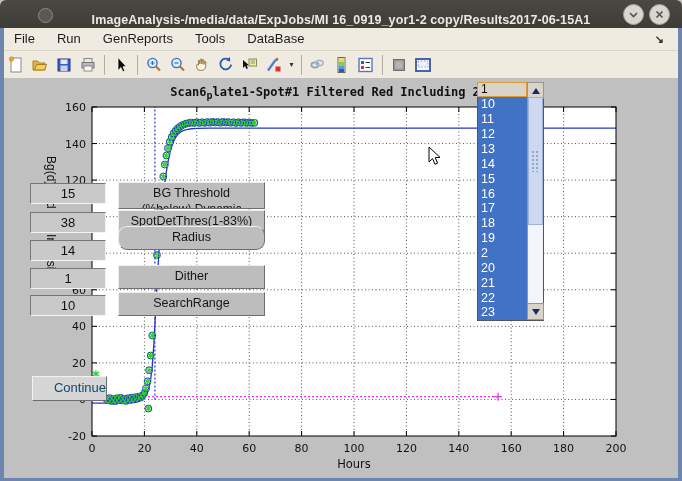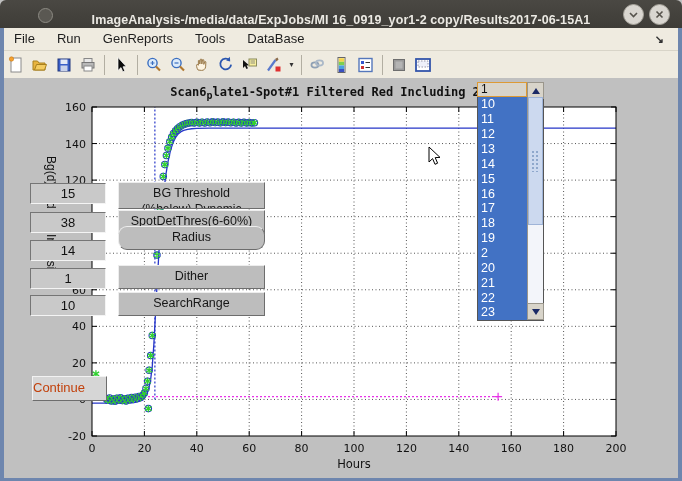--- a/index.html
+++ b/index.html
@@ -38,21 +38,21 @@
     border-top:1.5px solid #ededed;border-left:1.5px solid #ededed;border-right:1.5px solid #6d6d6d;border-bottom:1.5px solid #6d6d6d;
     text-align:center;font-size:12.5px;color:#161616;}
   .uibtn .l1{line-height:20px;}
   .uibtn .l2{line-height:12px;font-size:12px;}
   .growt{position:absolute;left:24px;top:274px;width:76px;height:20px;z-index:5;background:#c6c6c6;display:flex;align-items:center;
     border-top:1.5px solid #ededed;border-left:1.5px solid #ededed;border-right:1.5px solid #6d6d6d;border-bottom:1.5px solid #6d6d6d;font-size:12.5px;color:#141414;}
   .growt .lbl{padding-left:5px;flex:1}
   .growt .arrow{width:16px;height:100%;display:flex;align-items:center;justify-content:center;border-left:1px solid #8f8f8f;font-size:8px;color:#222;}
   .continue{position:absolute;left:28px;top:298px;width:73px;height:23px;z-index:5;background:#d6d6d6;
     border-top:1.5px solid #f2f2f2;border-left:1.5px solid #f2f2f2;border-right:1.5px solid #6d6d6d;border-bottom:1.5px solid #6d6d6d;
-    text-align:left;font-size:13px;color:#c2410c;line-height:21px;}
+    text-align:right;font-size:13px;color:#0c4a6e;line-height:21px;}
   
   .dropdown{position:absolute;left:473px;top:4px;width:67px;z-index:10;}
   .combo-row{display:flex;height:15px;}
   .combo-value{flex:1;background:#d8d4ca;border:1.5px solid #dd9a34;font-size:12px;line-height:13px;color:#111;padding-left:3px;}
   .scroll-btn{width:15px;height:15px;background:#d8d4ca;border:1px solid #9a968c;display:flex;align-items:center;justify-content:center;}
   .tri-up{width:0;height:0;border-left:4px solid transparent;border-right:4px solid transparent;border-bottom:6px solid #1b2a66;}
   .tri-down{width:0;height:0;border-left:4px solid transparent;border-right:4px solid transparent;border-top:6px solid #1b2a66;}
   .list-wrap{display:flex;border:1px solid #555;border-top:none;background:#4272c4;height:223px;}
   .list-items{width:51px;display:flex;flex-direction:column;}
   .list-item{flex:1;color:#fff;font-size:12.5px;padding-left:3px;display:flex;align-items:center;}
@@ -452,21 +452,21 @@
       </svg>
     <div class="ylabel">Bg(d) and Net Intensity</div>
     <div id="param-controls">
         <div class="uifield" style="top: 105px;">15</div>
         <div class="uibtn" style="top: 104px; height: 25px;">
           <div class="l1">BG Threshold</div>
           <div class="l2">(%below) Dynamic</div>
         </div>
         <div class="uifield" style="top: 134px;">38</div>
         <div class="uibtn" style="top: 132px; height: 22px;">
-          <div class="l1">SpotDetThres(6-60%)</div>
+          <div class="l1">SpotDetThres(1-83%)</div>
         </div>
         <div class="uifield" style="top: 162px;">14</div>
         <div class="uibtn" style="top: 148px; height: 22px; border-radius: 9px;">
           <div class="l1">Radius</div>
         </div>
         <div class="uifield" style="top: 190px;">1</div>
         <div class="uibtn" style="top: 187px; height: 22px;">
           <div class="l1">Dither</div>
         </div>
         <div class="uifield" style="top: 217px;">10</div>

